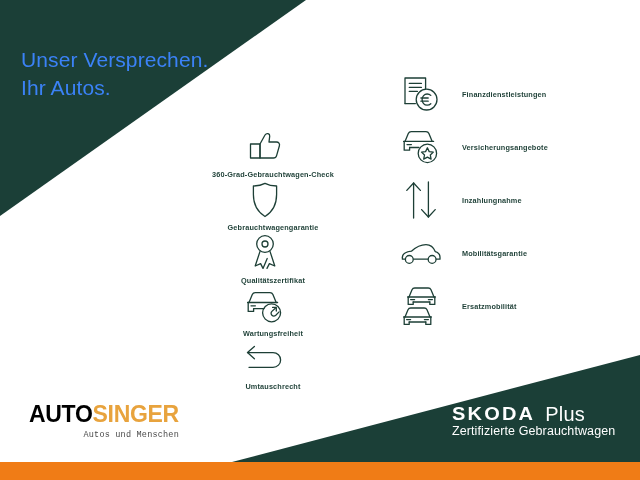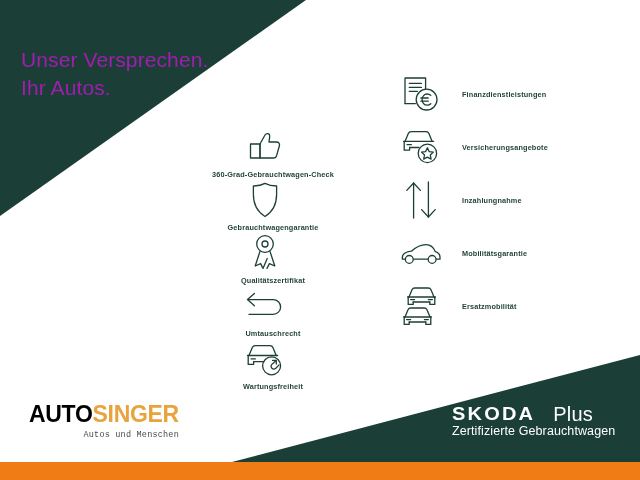--- a/index.html
+++ b/index.html
@@ -6,21 +6,21 @@
   body{font-family:"Liberation Sans", sans-serif;}
   #stage{position:relative;width:640px;height:480px;overflow:hidden;background:#ffffff;}
 
   
   .shape{position:absolute;left:0;top:0;width:640px;height:480px;}
   .shape svg{display:block;}
 
   
   #headline{
     position:absolute;left:21px;top:18px;
-    color:#a21caf;font-size:21px;line-height:1.33;
+    color:#3b82f6;font-size:21px;line-height:1.33;
     font-weight:300;letter-spacing:.1px;white-space:pre-line;
   }
   #headline .l2{display:block;}
 
   
   .col{position:absolute;}
   #col-left{left:145px;top:124px;width:240px;}
   #col-right{left:398px;top:68px;width:235px;}
 
   .feature{position:relative;display:flex;align-items:center;}
@@ -46,21 +46,21 @@
     margin-top:4px;letter-spacing:.2px;font-family:Liberation Mono, monospace;
   }
 
   
   #skoda-lockup{position:absolute;left:452px;top:404px;color:#ffffff;}
   #skoda-line1{font-size:20px;line-height:1;white-space:nowrap;}
   #skoda-line1 .skoda{
     font-weight:bold;letter-spacing:2.2px;
     transform:scaleY(.92);display:inline-block;
   }
-  #skoda-line1 .plus{font-weight:300;letter-spacing:.2px;margin-left:18px;}
+  #skoda-line1 .plus{font-weight:300;letter-spacing:.2px;margin-left:10px;}
   #skoda-line2{font-size:12.5px;font-weight:300;letter-spacing:.1px;margin-top:0;white-space:nowrap;}
 </style>
 </head>
 <body>
 
 <div id="stage">
 
   <div class="shape">
     <svg width="640" height="480" viewBox="0 0 640 480">
       <rect x="0" y="0" width="640" height="480" fill="#ffffff"></rect>
@@ -99,46 +99,46 @@
     <div class="feature">
       <span class="f-icon">
         <svg width="30" height="38" viewBox="0 0 30 38" fill="none" stroke="#1d3f36" stroke-width="1.3" stroke-linejoin="round" stroke-linecap="round">
           <circle cx="15" cy="10" r="8.3"></circle>
           <circle cx="15" cy="10" r="3"></circle>
           <path d="M10 17.4 L5.2 32 L10.6 29.6 L13 34.4 L17.2 24.5"></path>
           <path d="M20 17.4 L24.8 32 L19.4 29.6 L17 34.4"></path>
         </svg>
       </span>
       <span class="f-label">Qualitätszertifikat</span>
-    </div>
-
-    <div class="feature">
-      <span class="f-icon">
-        <svg width="40" height="28" viewBox="0 0 40 28" fill="none" stroke="#1d3f36" stroke-width="1.3" stroke-linejoin="round" stroke-linecap="round">
-          <path d="M2.5 7.6 L28 7.6 C32.4 7.6 35.6 10.8 35.6 14.9 C35.6 19 32.4 22.3 28 22.3 L4 22.3"></path>
-          <path d="M9.4 1.5 L2.5 7.6 L9.4 13.7"></path>
-        </svg>
-      </span>
-      <span class="f-label">Umtauschrecht</span>
     </div>
 
     <div class="feature">
       <span class="f-icon">
         <svg width="40" height="34" viewBox="0 0 40 34" fill="none" stroke="#1d3f36" stroke-width="1.3" stroke-linejoin="round" stroke-linecap="round">
           <path d="M4 13.5 L7.3 5.6 C7.8 4.4 8.9 3.7 10.2 3.7 L25 3.7 C26.3 3.7 27.4 4.4 27.9 5.6 L31.2 13.5"></path>
           <path d="M2.6 13.5 L32.6 13.5"></path>
           <path d="M3.2 13.5 L3.2 22.4 L8.6 22.4 L8.6 19.6"></path>
           <path d="M8.6 19.6 L19 19.6"></path>
           <path d="M6 16.8 L10.4 16.8"></path>
           <circle cx="26.6" cy="23.8" r="9"></circle>
           <path d="M30.3 19.2 L26.9 22.4 C25.8 23.5 25.8 25.2 26.9 26.2 C27.9 27.2 29.7 27.2 30.8 26.2 L34.1 22.9"></path>
           <path d="M27.6 18.4 L31.3 18.4 L31.3 22"></path>
         </svg>
       </span>
       <span class="f-label">Wartungsfreiheit</span>
+    </div>
+
+    <div class="feature">
+      <span class="f-icon">
+        <svg width="40" height="28" viewBox="0 0 40 28" fill="none" stroke="#1d3f36" stroke-width="1.3" stroke-linejoin="round" stroke-linecap="round">
+          <path d="M2.5 7.6 L28 7.6 C32.4 7.6 35.6 10.8 35.6 14.9 C35.6 19 32.4 22.3 28 22.3 L4 22.3"></path>
+          <path d="M9.4 1.5 L2.5 7.6 L9.4 13.7"></path>
+        </svg>
+      </span>
+      <span class="f-label">Umtauschrecht</span>
     </div>
 
   </div>
 
   <div class="col" id="col-right">
 
     <div class="feature">
       <span class="f-icon">
         <svg width="38" height="38" viewBox="0 0 38 38" fill="none" stroke="#1d3f36" stroke-width="1.3" stroke-linejoin="round" stroke-linecap="round">
           <path d="M3 28.6 L3 3 L23.6 3 L23.6 14"></path>

